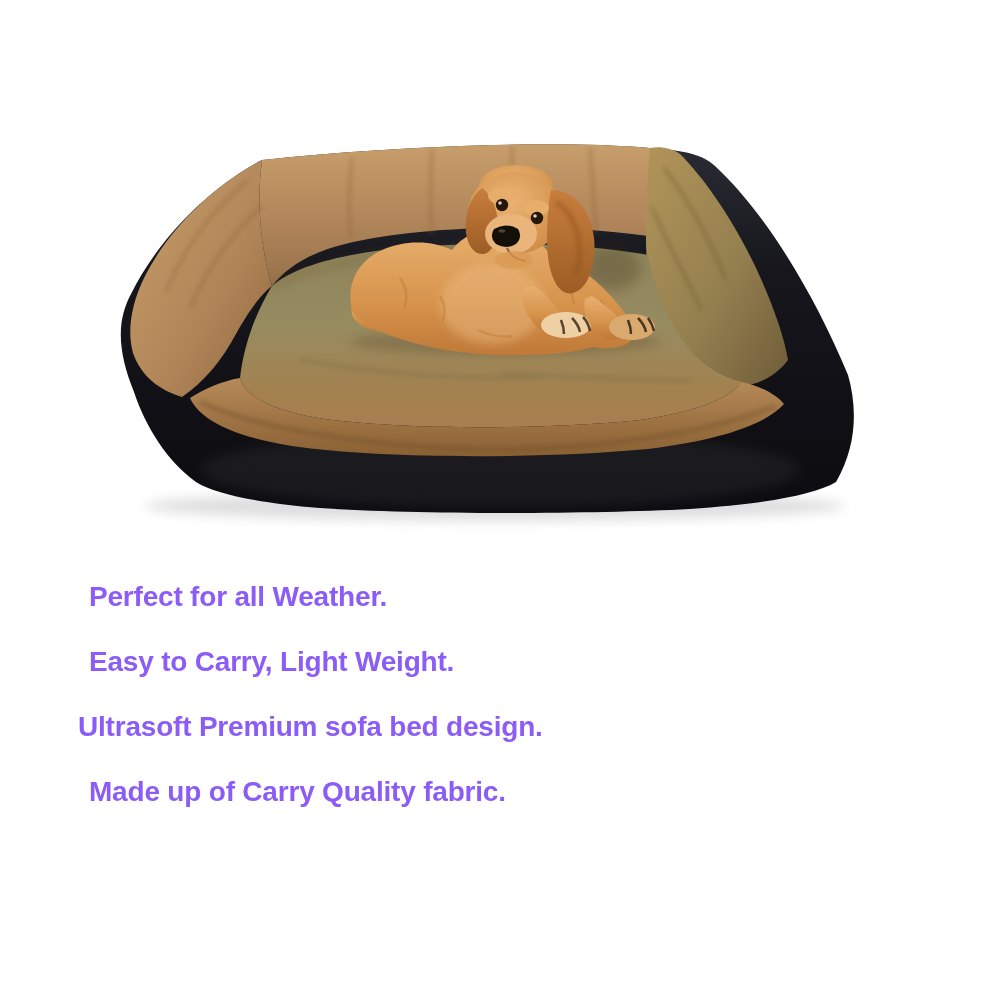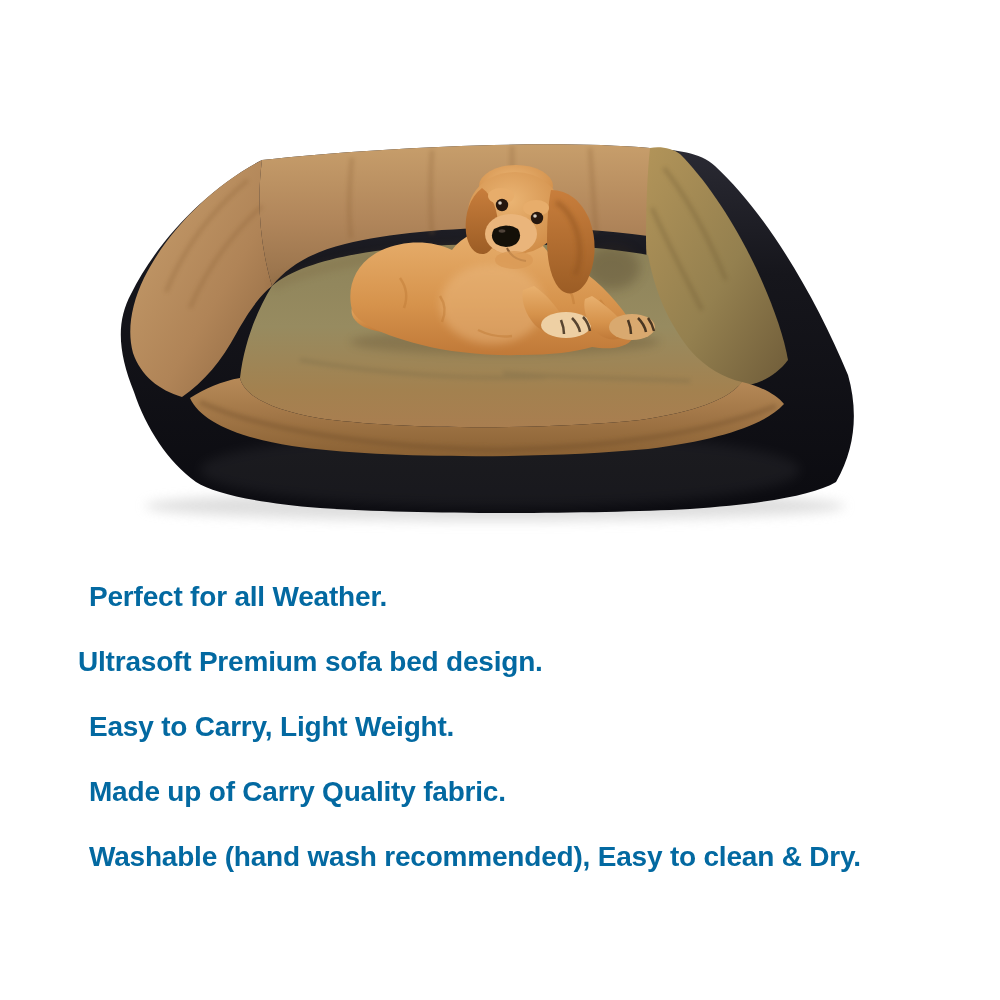--- a/index.html
+++ b/index.html
@@ -16,21 +16,21 @@
   .photo-wrap svg{display:block;width:1000px;height:560px;}
   .feature-list{
     position:absolute;left:89px;top:583px;width:880px;
     display:flex;flex-direction:column;gap:37px;
   }
   .feature{
     margin:0;
     font-size:28px;line-height:28px;
     font-weight:700;
     letter-spacing:-0.2px;
-    color:#0369a1;
+    color:#8b5cf6;
     white-space:nowrap;
   }
   .feature.shift-left{margin-left:-11px;}
 </style>
 </head>
 <body>
 
 <div class="canvas">
 
   <div class="photo-wrap">
@@ -251,19 +251,18 @@
         <path fill="#141008" d="M494,229 q 12,-7 24,0 q 5,8 -2,15 q -10,6 -20,0 q -7,-7 -2,-15 Z"></path>
         <ellipse cx="502" cy="231" rx="3.4" ry="1.7" fill="#55493f" opacity="0.9"></ellipse>
         <path d="M507,248 C 510,255 517,260 526,261" stroke="#744a26" stroke-width="2" fill="none" opacity="0.8"></path>
         <ellipse cx="514" cy="260" rx="19" ry="9" fill="#d99a55" opacity="0.75"></ellipse>
       </g>
     </svg>
   </div>
 
   <div class="feature-list">
     <p class="feature">Perfect for all Weather.</p>
+    <p class="feature">Easy to Carry, Light Weight.</p>
     <p class="feature shift-left">Ultrasoft Premium sofa bed design.</p>
-    <p class="feature">Easy to Carry, Light Weight.</p>
     <p class="feature">Made up of Carry Quality fabric.</p>
-    <p class="feature">Washable (hand wash recommended), Easy to clean &amp; Dry.</p>
   </div>
 
 </div>
 
 </body></html>

